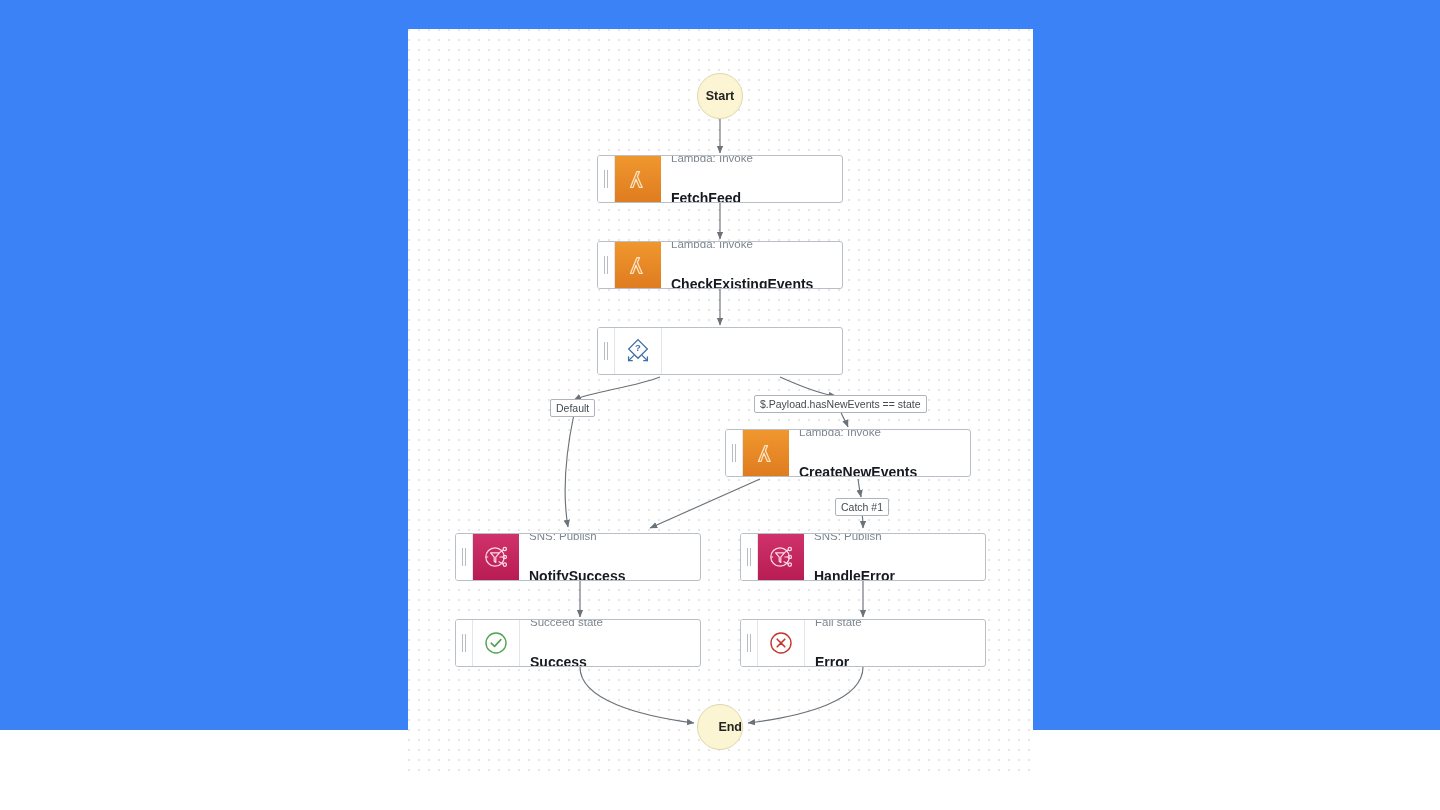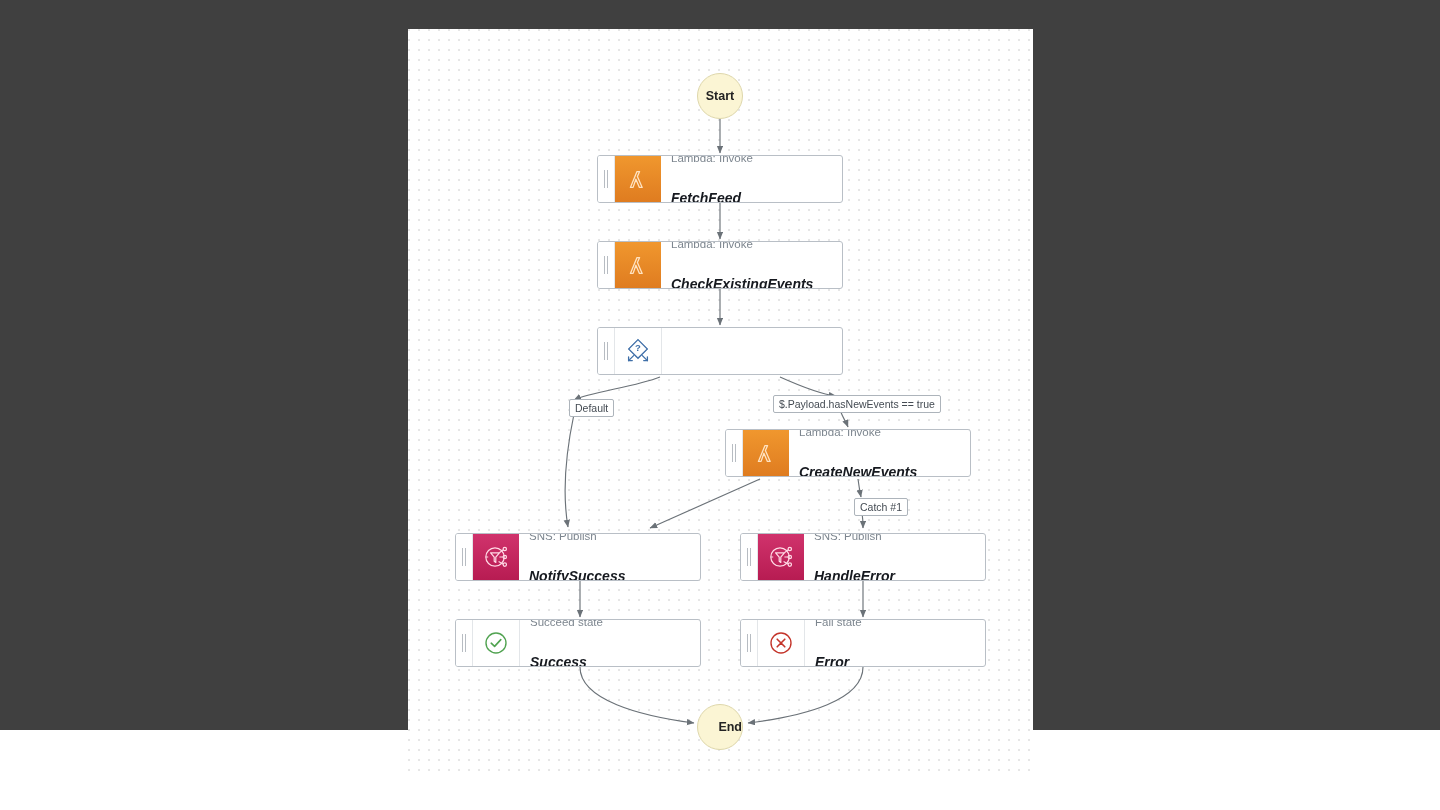--- a/index.html
+++ b/index.html
@@ -9,21 +9,21 @@
     height: 810px;
     background: #ffffff;
     font-family: "Liberation Sans", sans-serif;
     overflow: hidden;
   }
 
   #canvas {
     position: relative;
     width: 1440px;
     height: 730px;
-    background: #404040;
+    background: #3b82f6;
   }
 
   
   #grid {
     position: absolute;
     left: 408px;
     top: 29px;
     width: 625px;
     height: 750px;
     background-color: #ffffff;
@@ -121,36 +121,34 @@
     color: #7d868f;
     line-height: 14px;
     white-space: nowrap;
   }
   .name-label {
     font-size: 14px;
     color: #16191f;
     font-weight: bold;
     line-height: 18px;
     white-space: nowrap;
-    font-style: italic;
   }
 
   
   .edge-label {
     position: absolute;
     background: #ffffff;
     border: 1px solid #adb4bb;
     border-radius: 2px;
     font-size: 10.5px;
     color: #444b53;
     padding: 2px 5px;
     white-space: nowrap;
     line-height: 12px;
     box-sizing: border-box;
-    margin-left: 19px;
   }
 </style>
 </head>
 <body>
 
 <div id="canvas">
 
   <div id="grid"></div>
 
   <svg id="edges" viewBox="0 0 1440 810" xmlns="http://www.w3.org/2000/svg">
@@ -347,17 +345,17 @@
       </svg>
     </div>
     <div class="labels">
       <div class="type-label">Fail state</div>
       <div class="name-label">Error</div>
     </div>
   </div>
 
   <div class="edge-label" style="left:550px; top:399px;">Default</div>
 
-  <div class="edge-label" style="left:754px; top:395px;">$.Payload.hasNewEvents == true</div>
+  <div class="edge-label" style="left:754px; top:395px;">$.Payload.hasNewEvents == state</div>
 
   <div class="edge-label" style="left:835px; top:498px;text-align:center;">Catch #1</div>
 
 </div>
 
 </body></html>

